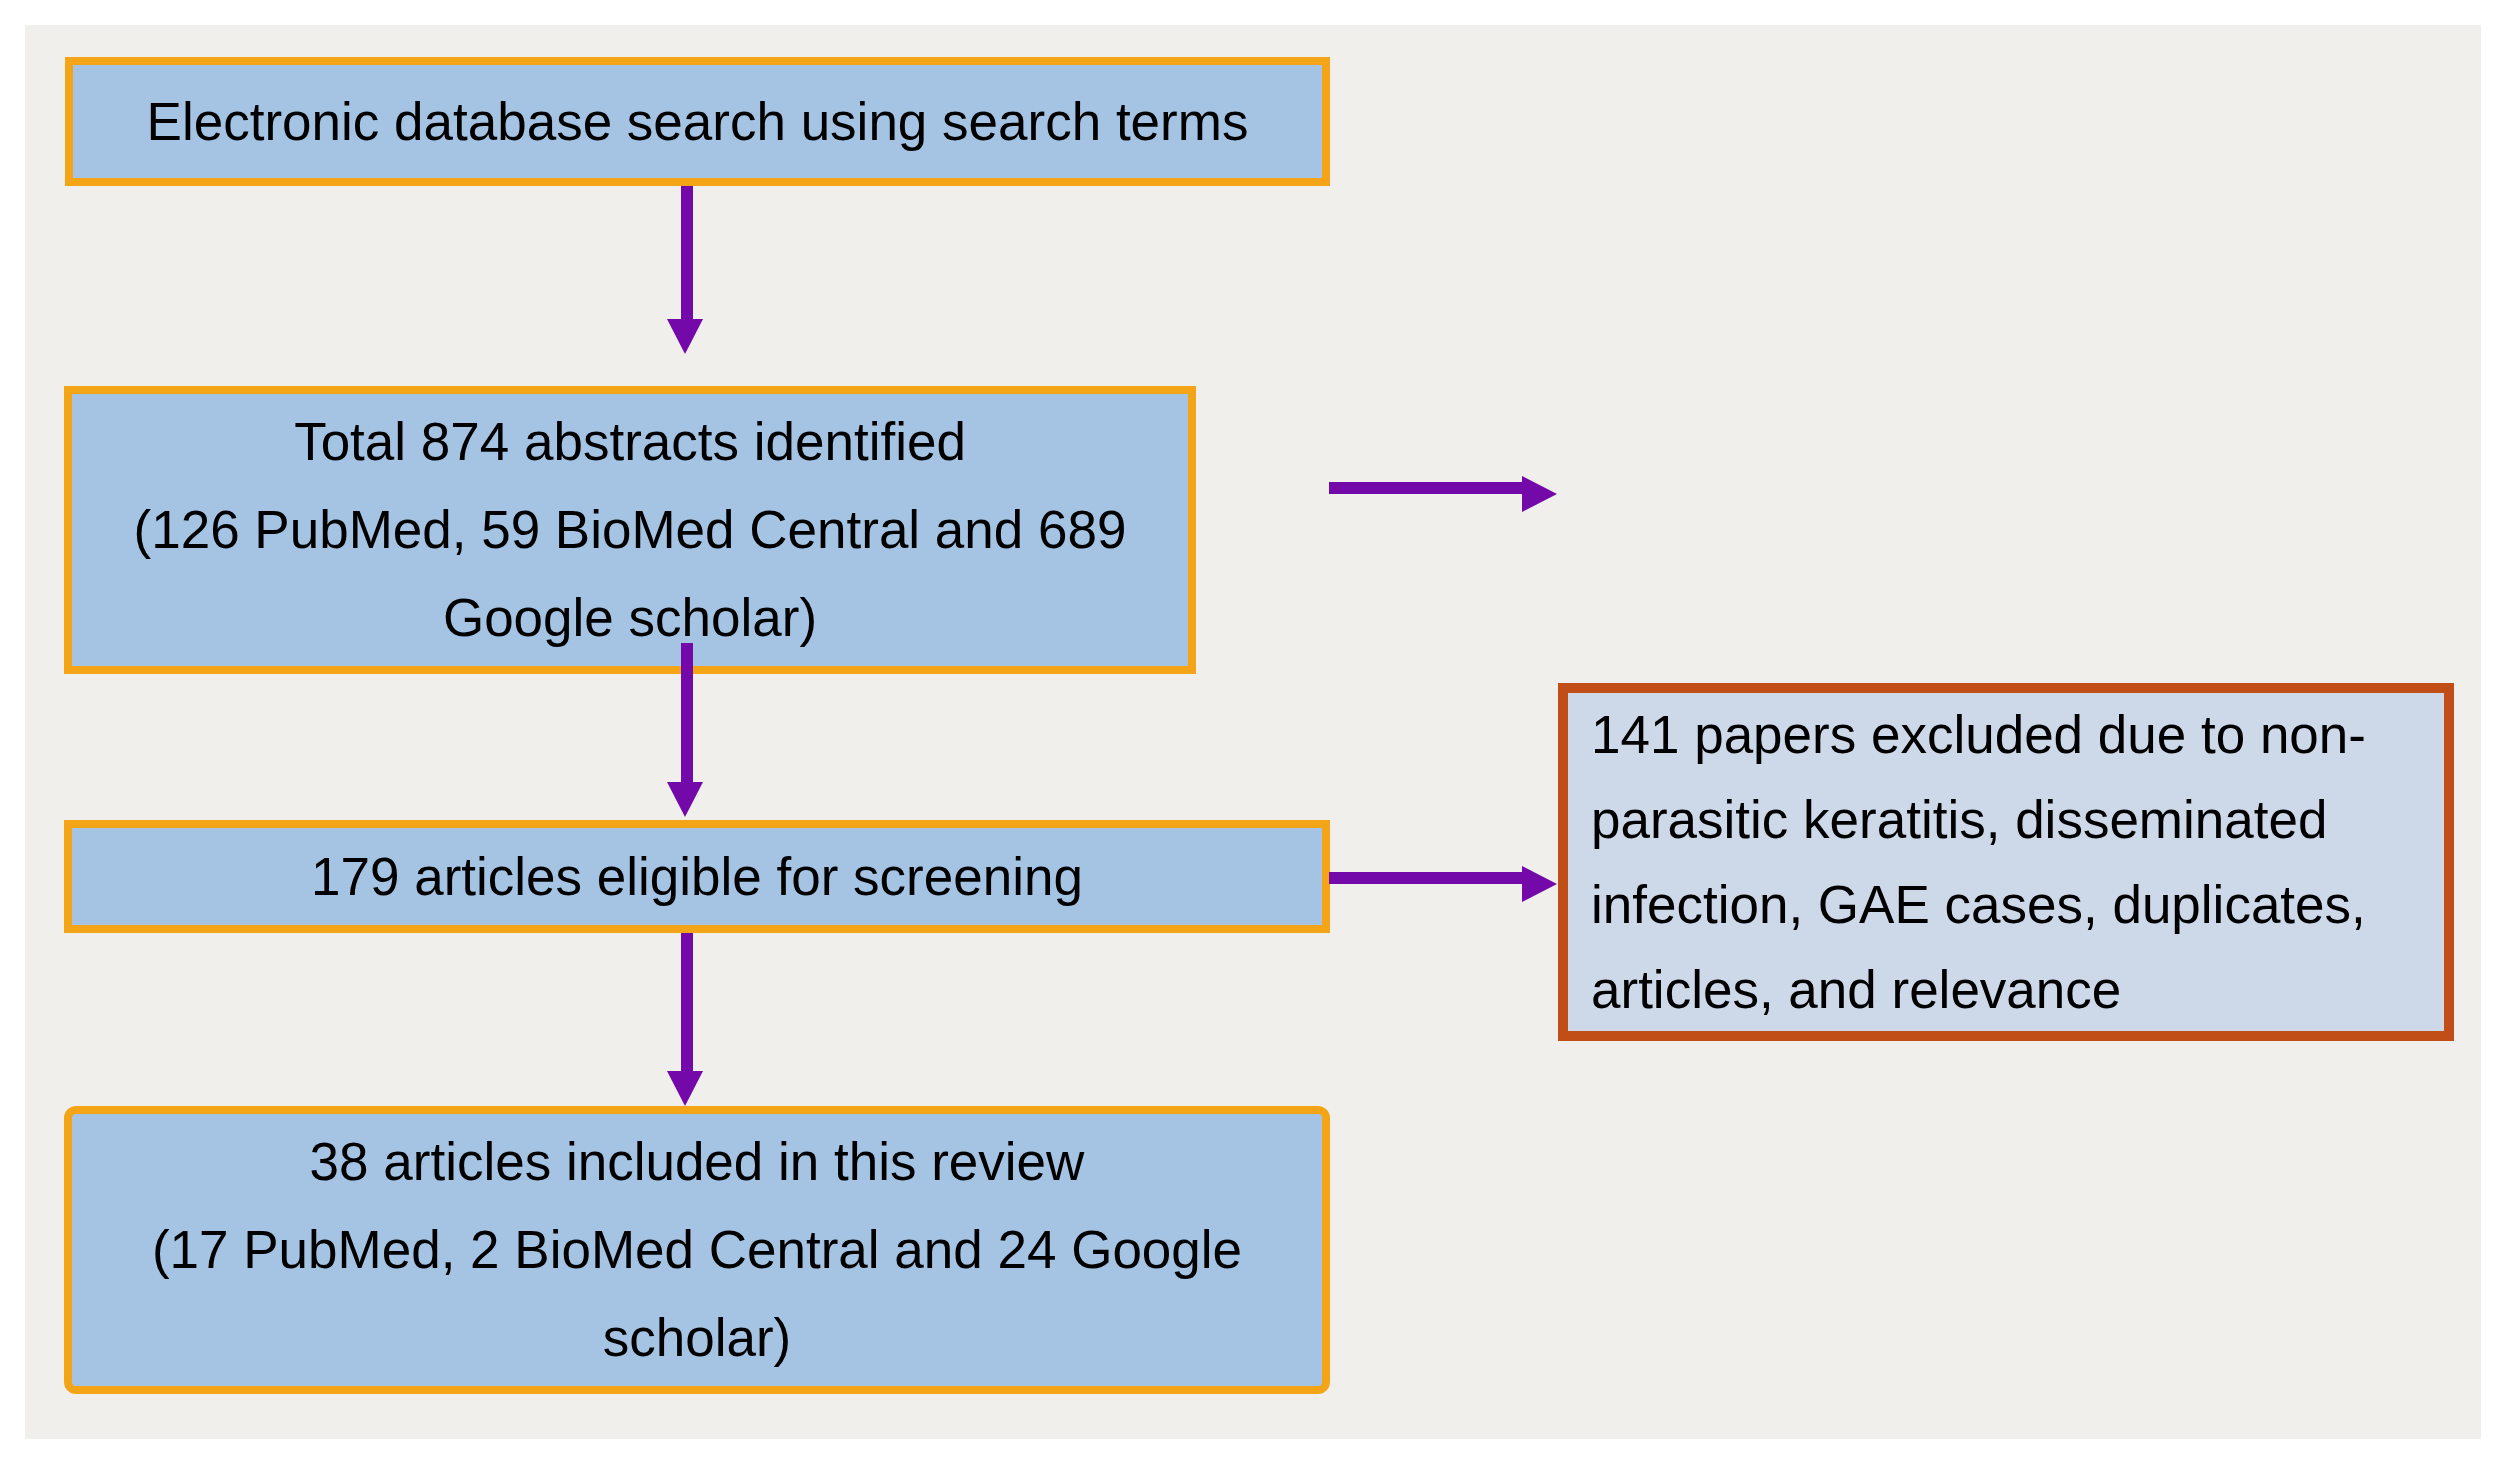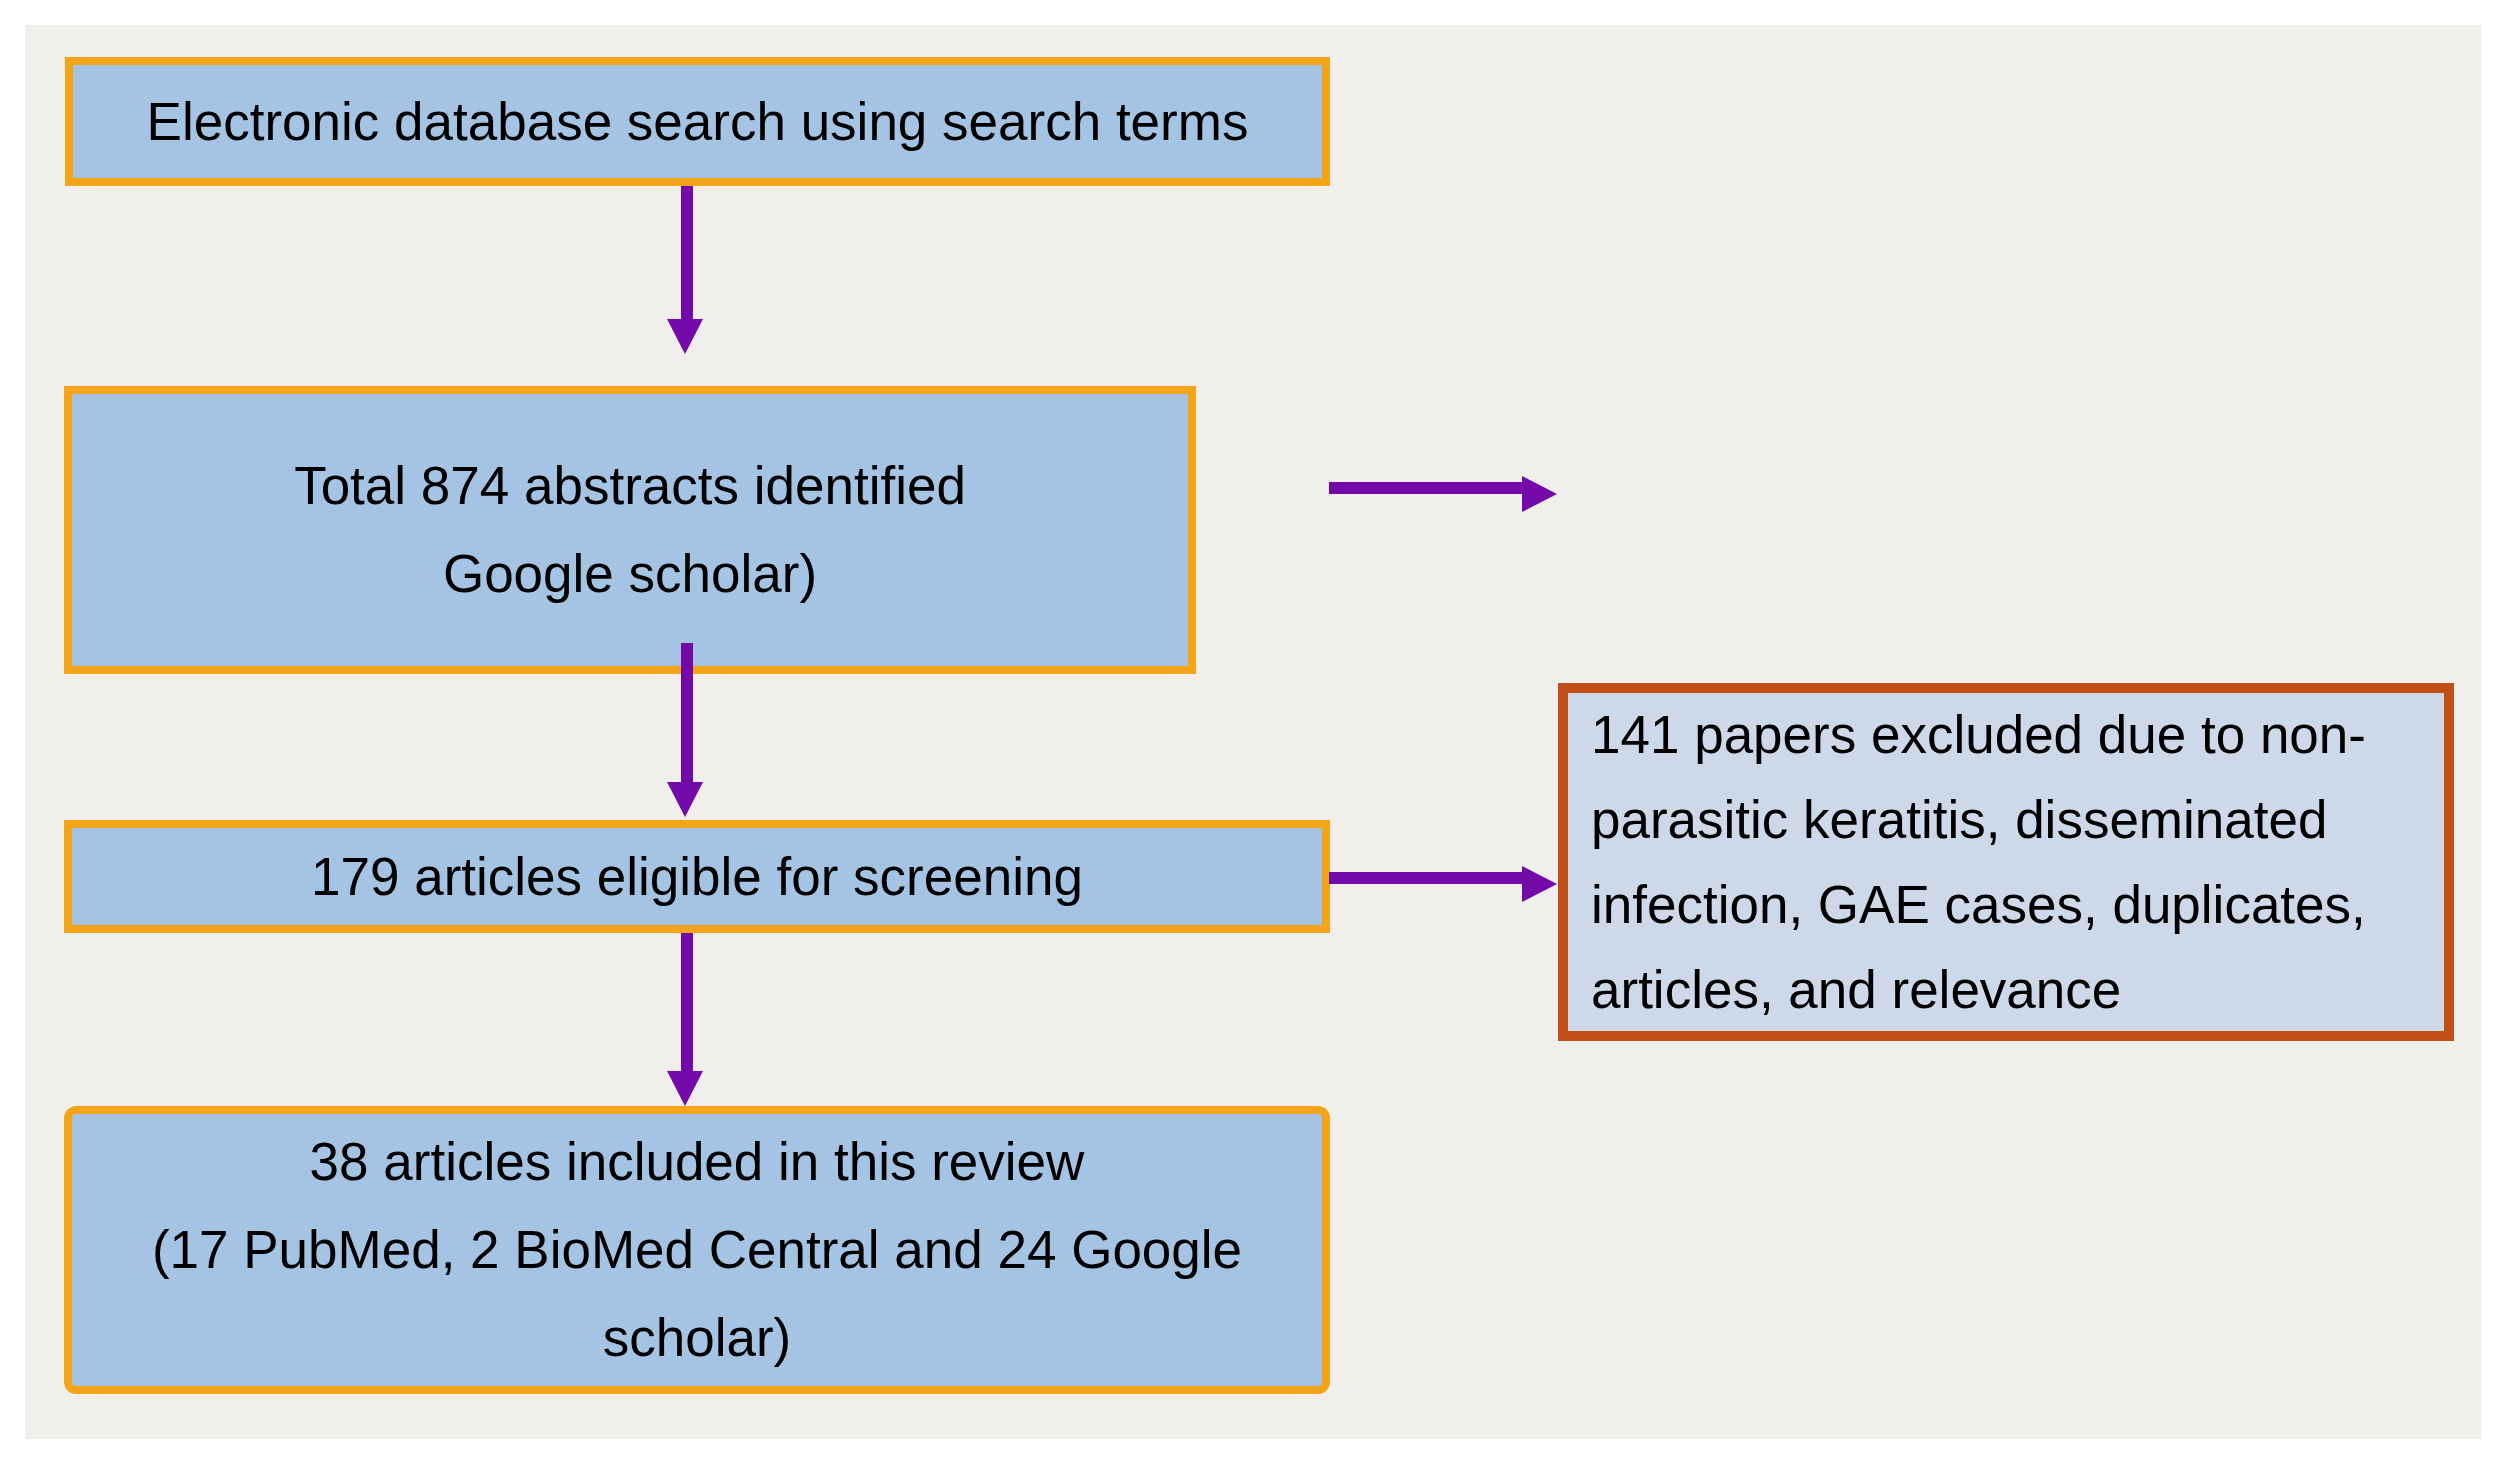--- a/index.html
+++ b/index.html
@@ -101,20 +101,21 @@
 
   <div class="box main b-search">
     <div class="tline">Electronic database search using search terms</div>
   </div>
 
   <div class="shaft-v v1s"></div>
   <div class="head-v v1h"></div>
 
   <div class="box main b-abstracts">
     <div class="tline">Total 874 abstracts identified</div>
+    <div class="tline">(126 PubMed, 59 BioMed Central and 689</div>
     <div class="tline">Google scholar)</div>
   </div>
 
   <div class="shaft-h h1s"></div>
   <div class="head-h h1h"></div>
 
 
   <div class="shaft-v v2s"></div>
   <div class="head-v v2h"></div>
 

